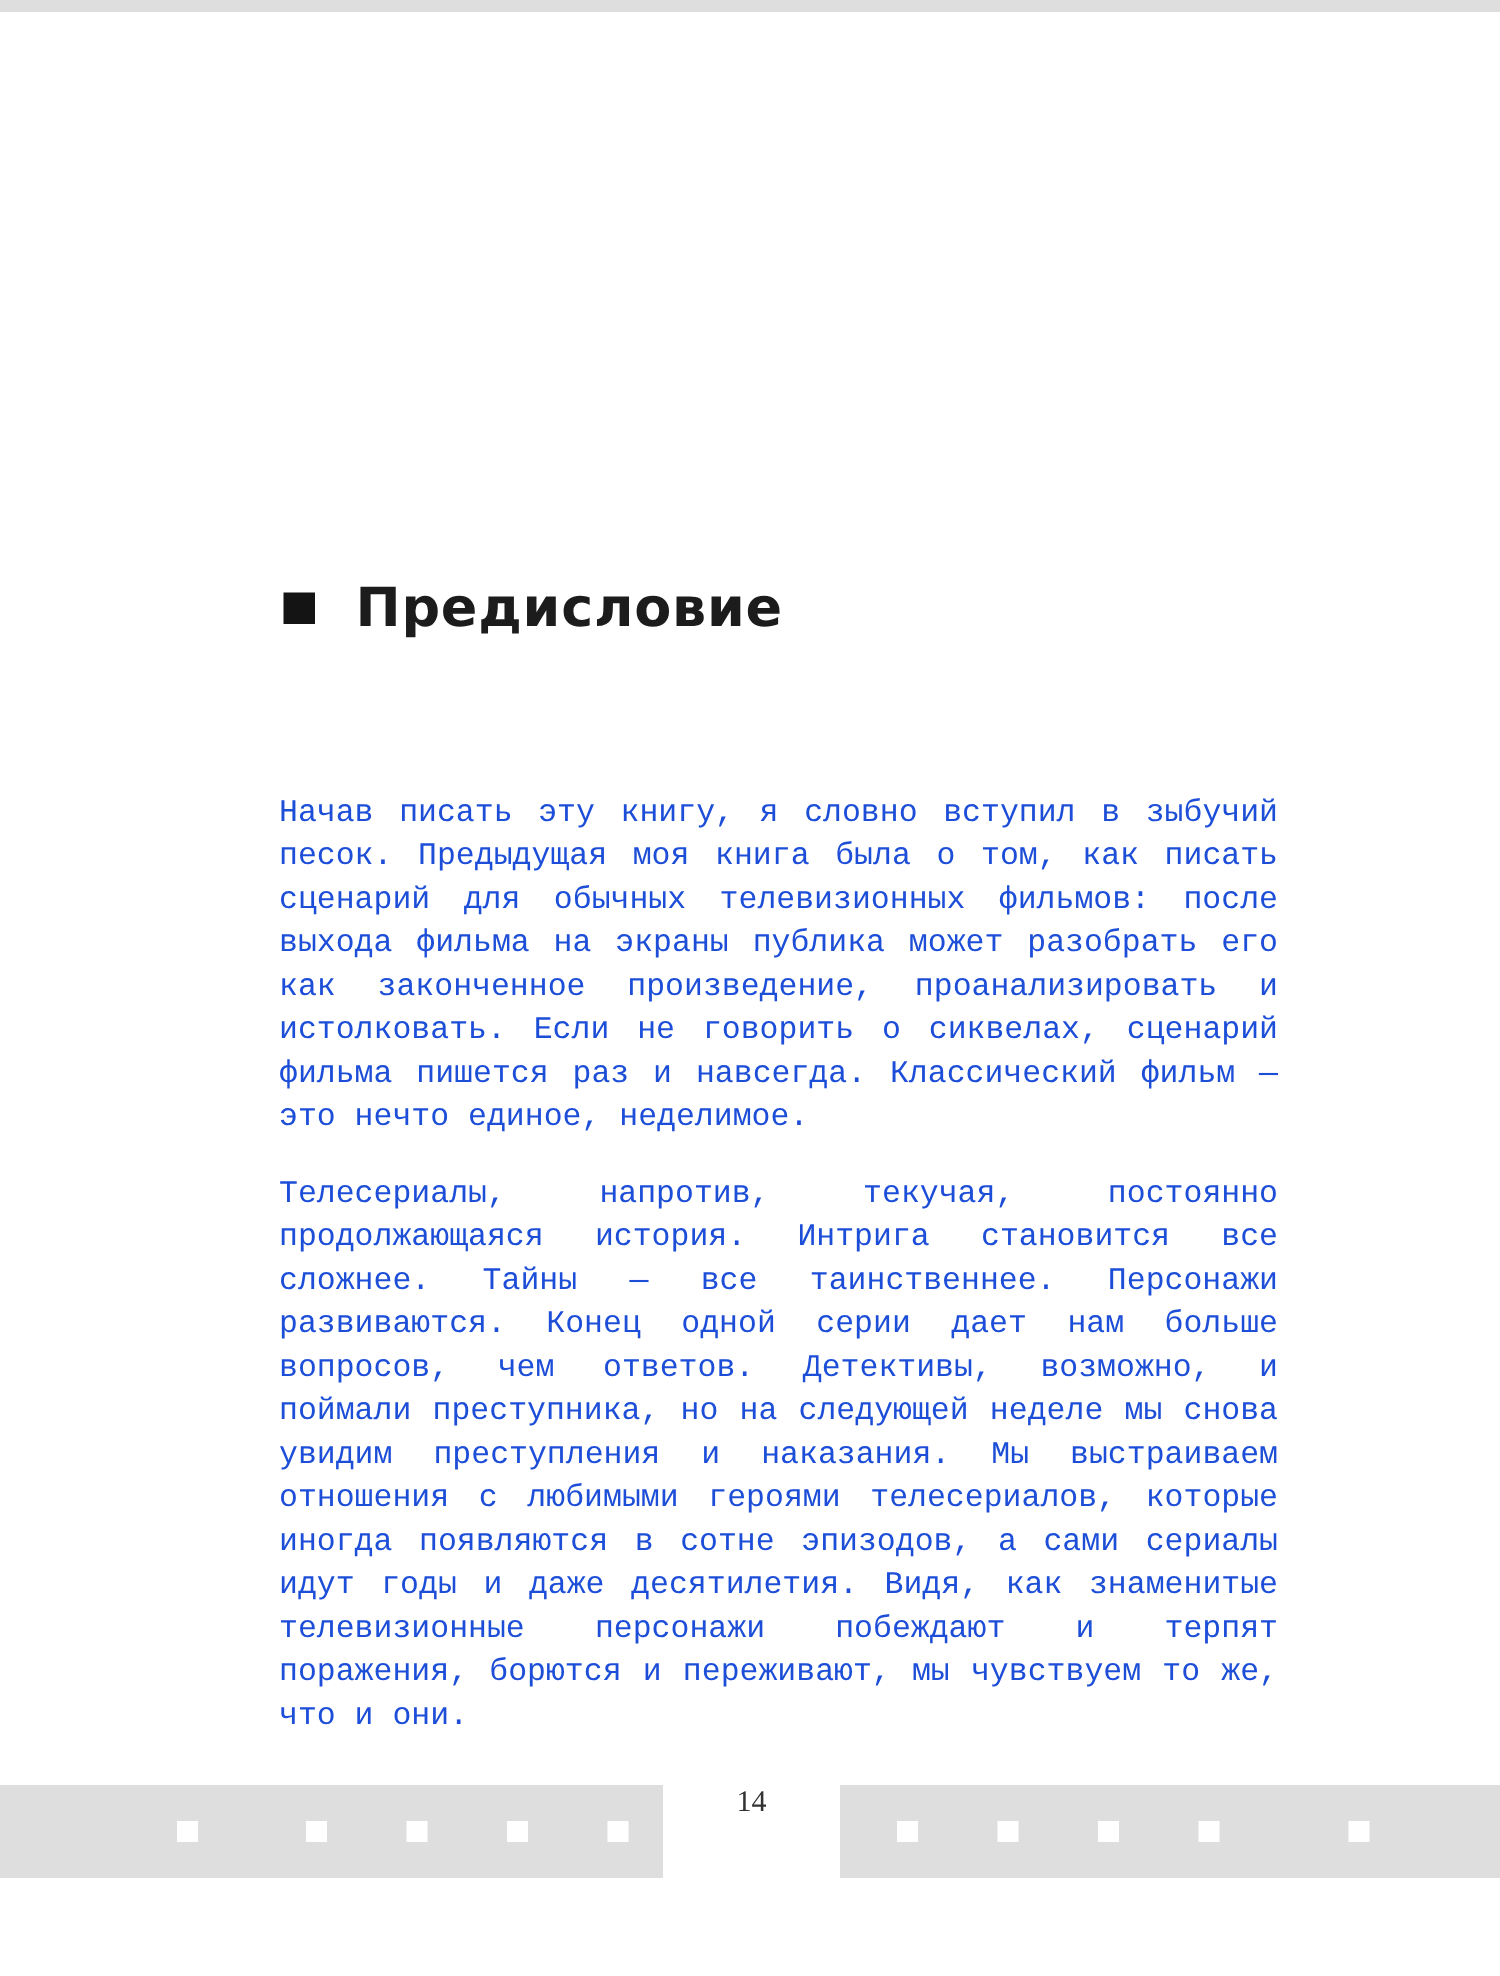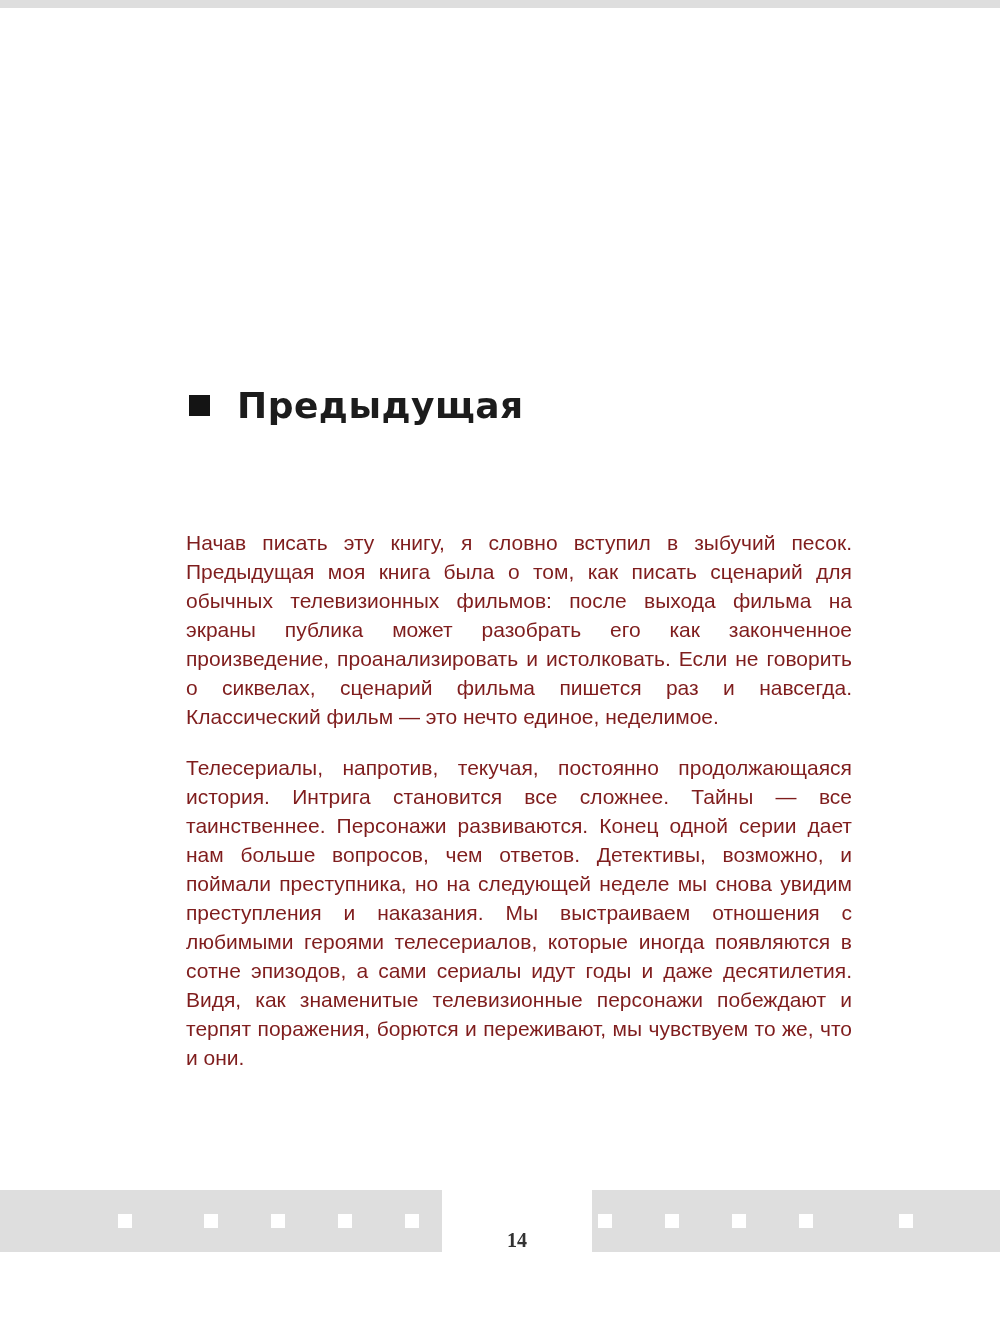--- a/index.html
+++ b/index.html
@@ -39,24 +39,24 @@
     width: 21px;
     height: 21px;
     background: #141414;
     flex: 0 0 auto;
   }
   .body-text {
     position: absolute;
     left: 186px;
     top: 528px;
     width: 666px;
-    font-family: Liberation Sans, sans-serif;
+    font-family: Liberation Mono, monospace;
     font-size: 21px;
     line-height: 29px;
-    color: #7f1d1d;
+    color: #1d4ed8;
     text-align: justify;
   }
   .body-text p {
     margin: 0 0 22px 0;
   }
   .footer-band {
     position: absolute;
     left: 0; right: 0;
     top: 1190px;
     height: 62px;
@@ -76,44 +76,43 @@
   .perf.p5  { left: 405px; }
   .perf.p6  { left: 598px; }
   .perf.p7  { left: 665px; }
   .perf.p8  { left: 732px; }
   .perf.p9  { left: 799px; }
   .perf.p10 { left: 899px; }
   .page-number-box {
     position: absolute;
     left: 442px;
     top: 0;
-    width: 150px;
+    width: 118px;
     height: 62px;
     background: #ffffff;
     display: flex;
-    align-items: flex-end;
+    align-items: flex-start;
     justify-content: center;
-    font-weight: bold;
   }
   .page-number {
     font-family: "Liberation Serif", serif;
     font-size: 20px;
     color: #333333;
   }
 </style>
 </head>
 <body>
 
 <div class="page">
 
   <div class="top-strip"></div>
 
   <h1 class="heading">
     <span class="bullet"></span>
-    <span>Предыдущая</span>
+    <span>Предисловие</span>
   </h1>
 
   <div class="body-text">
     <p>Начав писать эту книгу, я словно вступил в зыбучий песок. Предыдущая моя книга была о том, как писать сценарий для обычных телевизионных фильмов: после выхода фильма на экраны публика может разобрать его как законченное произведение, проанализировать и истолковать. Если не говорить о сиквелах, сценарий фильма пишется раз и навсегда. Классический фильм — это нечто единое, неделимое.</p>
     <p>Телесериалы, напротив, текучая, постоянно продолжающаяся история. Интрига становится все сложнее. Тайны — все таинственнее. Персонажи развиваются. Конец одной серии дает нам больше вопросов, чем ответов. Детективы, возможно, и поймали преступника, но на следующей неделе мы снова увидим преступления и наказания. Мы выстраиваем отношения с любимыми героями телесериалов, которые иногда появляются в сотне эпизодов, а сами сериалы идут годы и даже десятилетия. Видя, как знаменитые телевизионные персонажи побеждают и терпят поражения, борются и переживают, мы чувствуем то же, что и они.</p>
   </div>
 
   <div class="footer-band">
     <span class="perf p1"></span>
     <span class="perf p2"></span>

